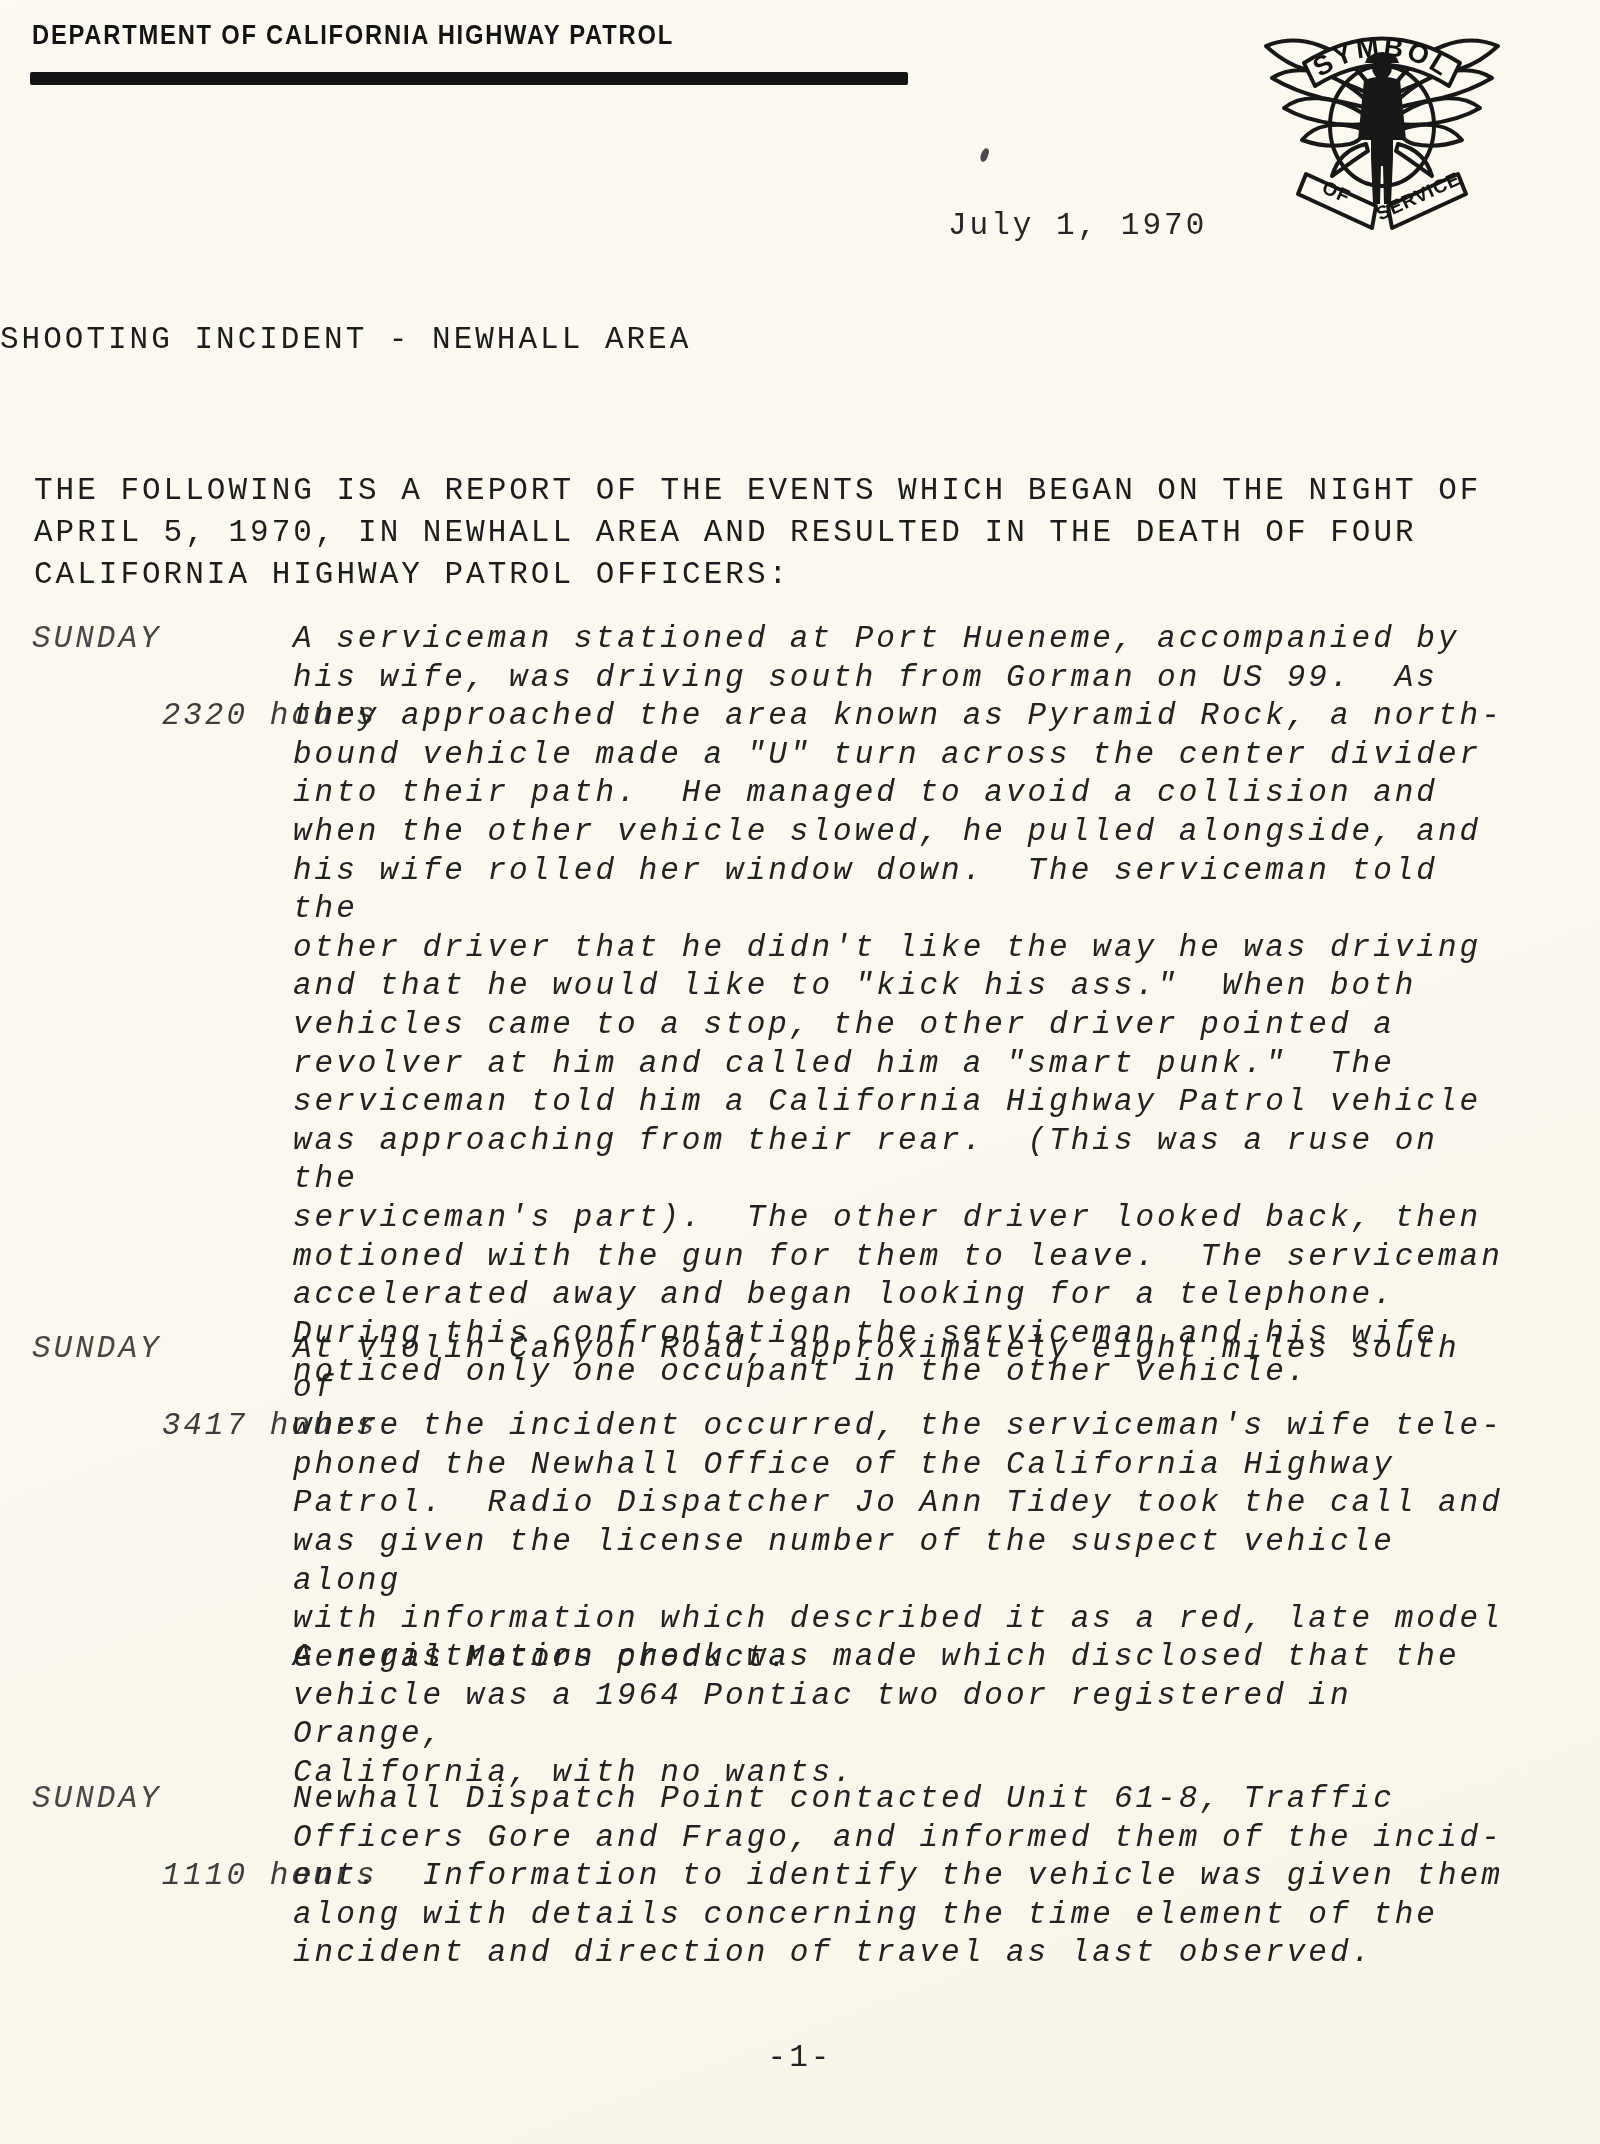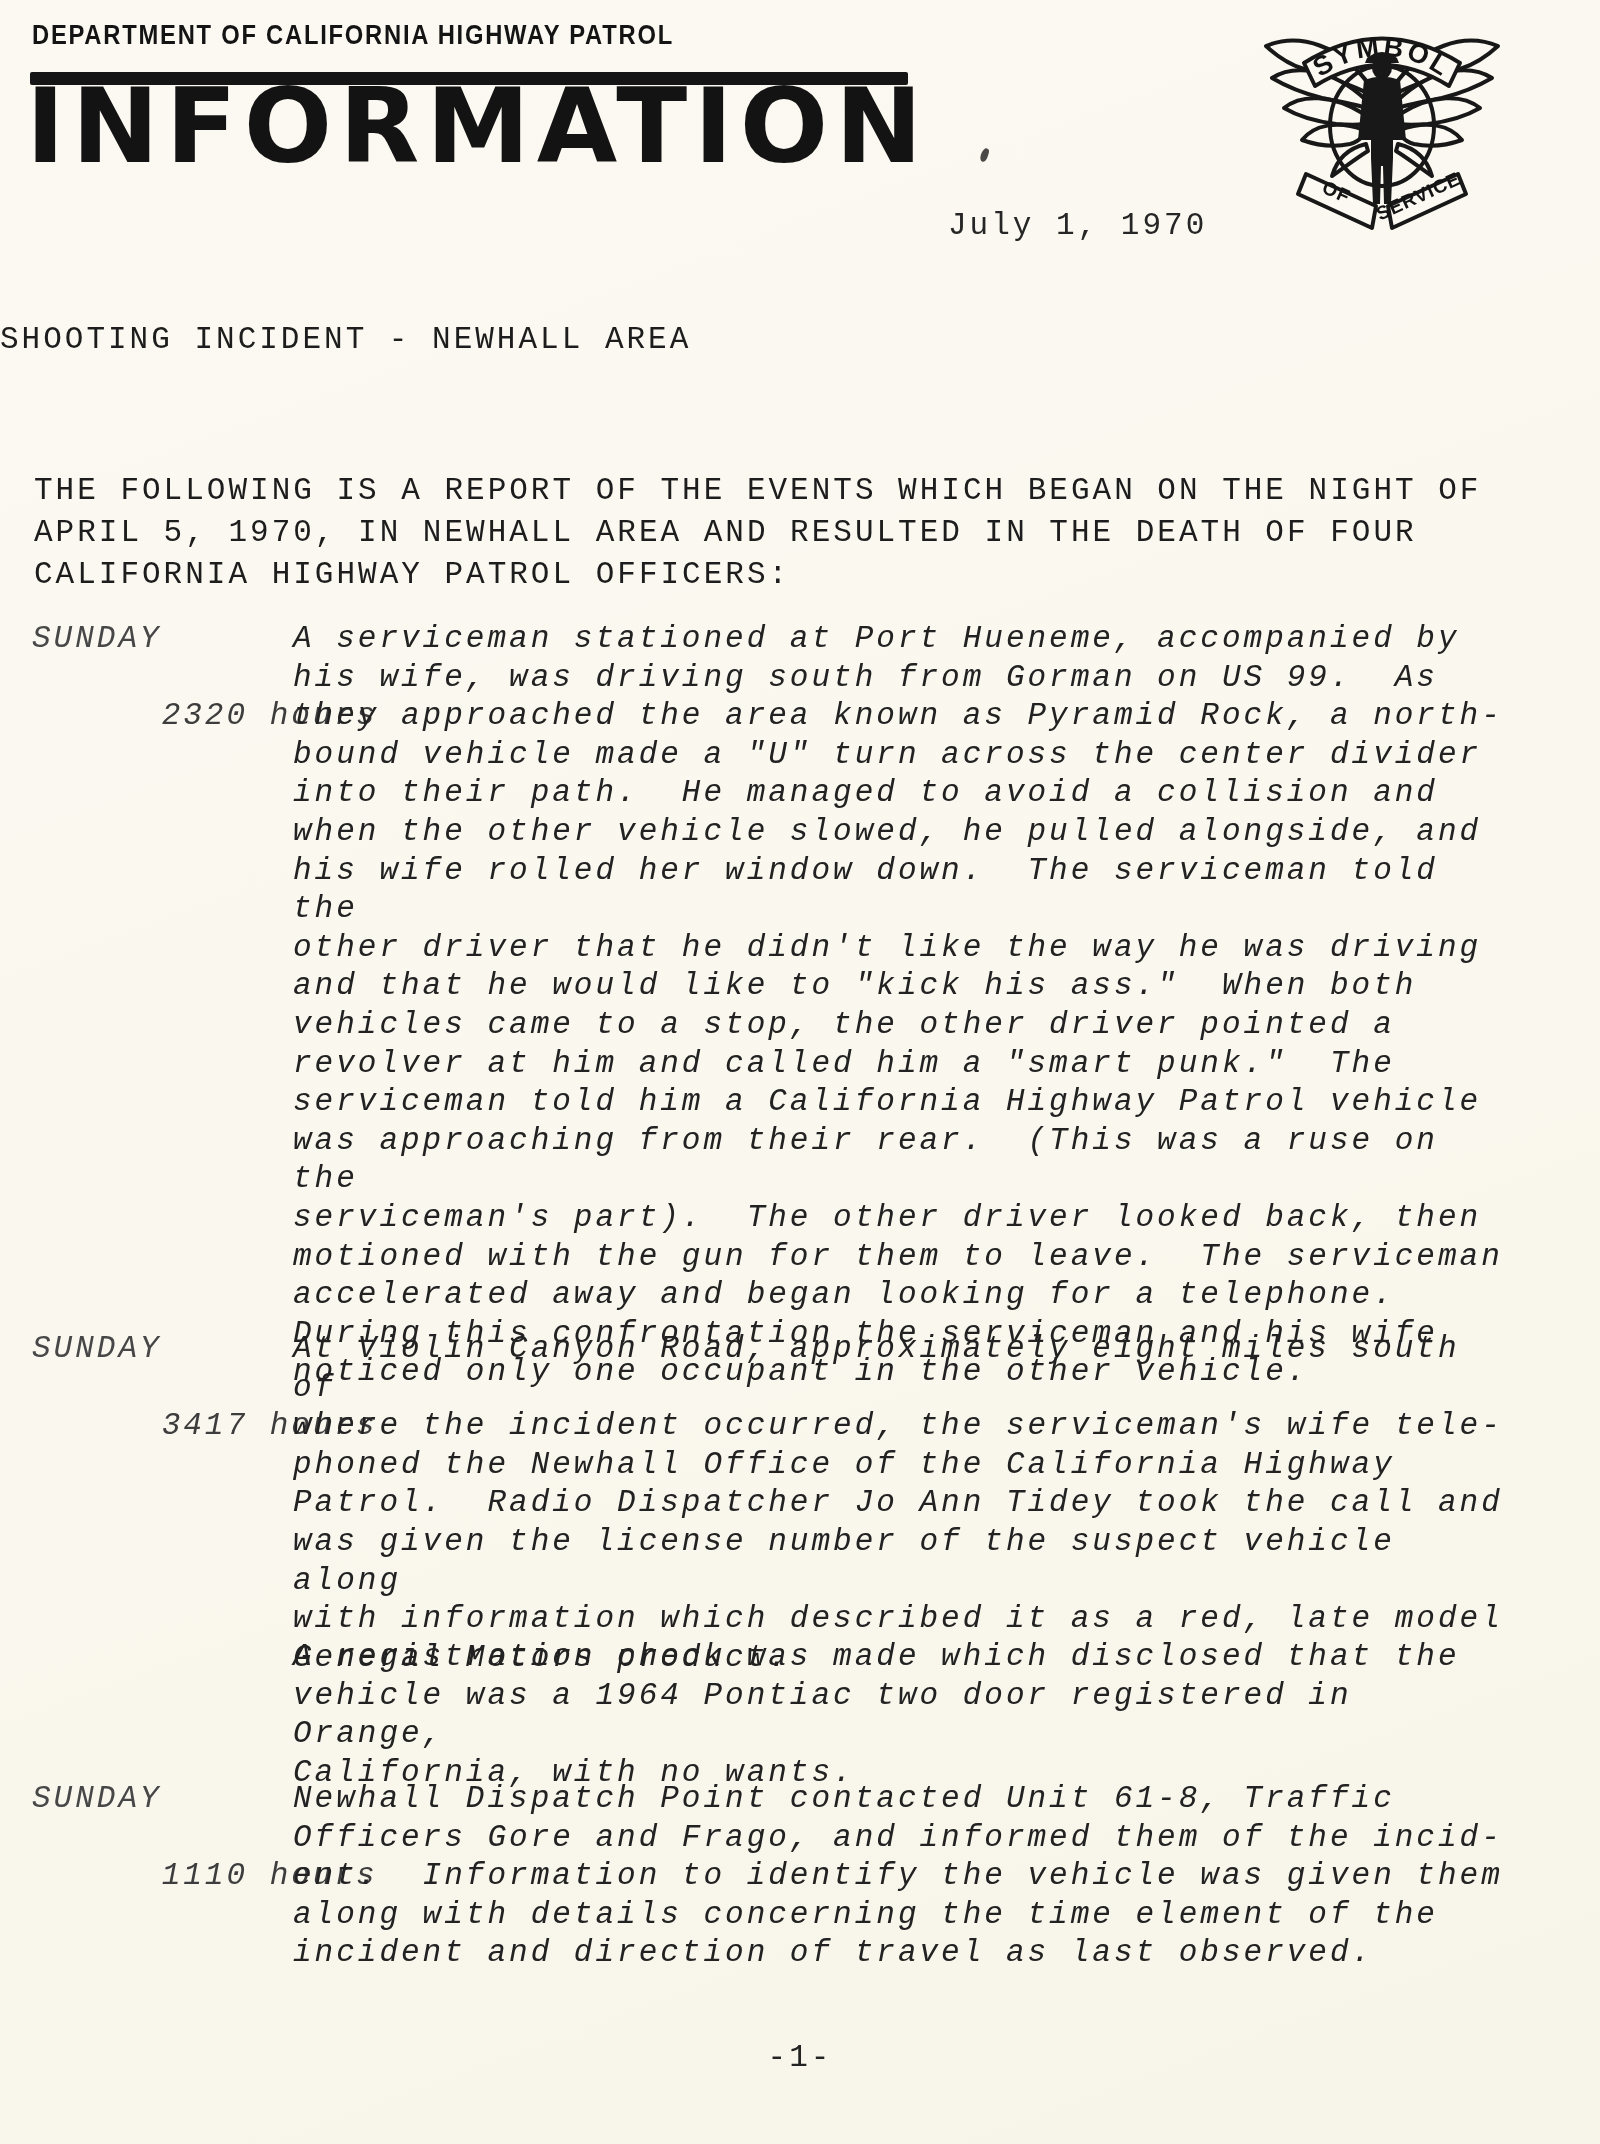--- a/index.html
+++ b/index.html
@@ -67,21 +67,20 @@
   }
   .lg-txt { font-family:"Liberation Sans", sans-serif; font-weight:bold; fill:#141414; }
 </style>
 </head>
 <body>
 
 <div class="page">
 
   <div class="dept">DEPARTMENT OF CALIFORNIA HIGHWAY PATROL</div>
   <div class="rule"></div>
-  <h1 class="masthead m1">INFORMATION</h1>
   <div class="speck"></div>
   <div class="date">July 1, 1970</div>
 
   <svg class="logo" viewBox="0 0 272 252" aria-hidden="true">
 
     <g id="rw" stroke="#181818" stroke-width="4" fill="#fbf9f2" stroke-linejoin="round">
       <path d="M148,80 C176,40 218,26 252,40 C239,52 227,59 214,63 C199,68 174,76 148,88 Z"></path>
       <path d="M152,94 C186,62 224,58 246,72 C229,82 212,88 196,92 C180,95 163,98 152,102 Z"></path>
       <path d="M154,108 C186,88 217,88 234,102 C217,112 198,116 182,118 C170,119 160,119 154,118 Z"></path>
       <path d="M154,124 C181,114 204,119 216,134 C199,140 182,141 168,138 C160,136 156,131 154,129 Z"></path>

